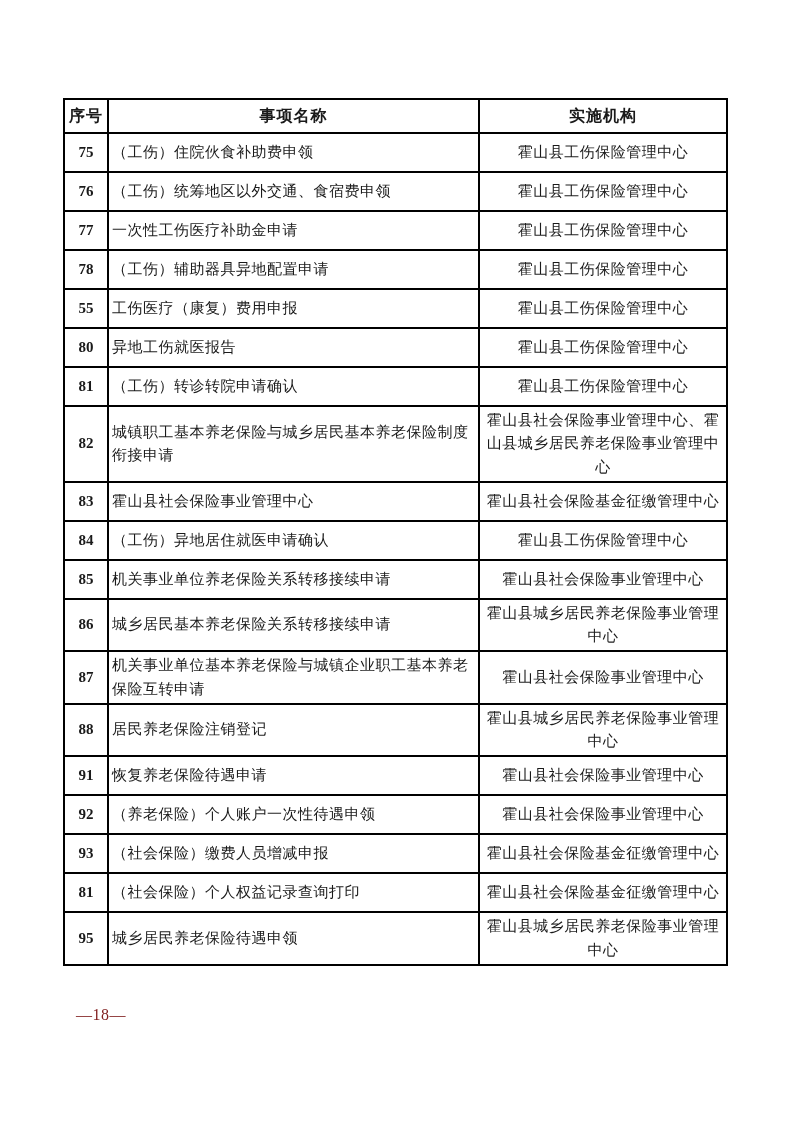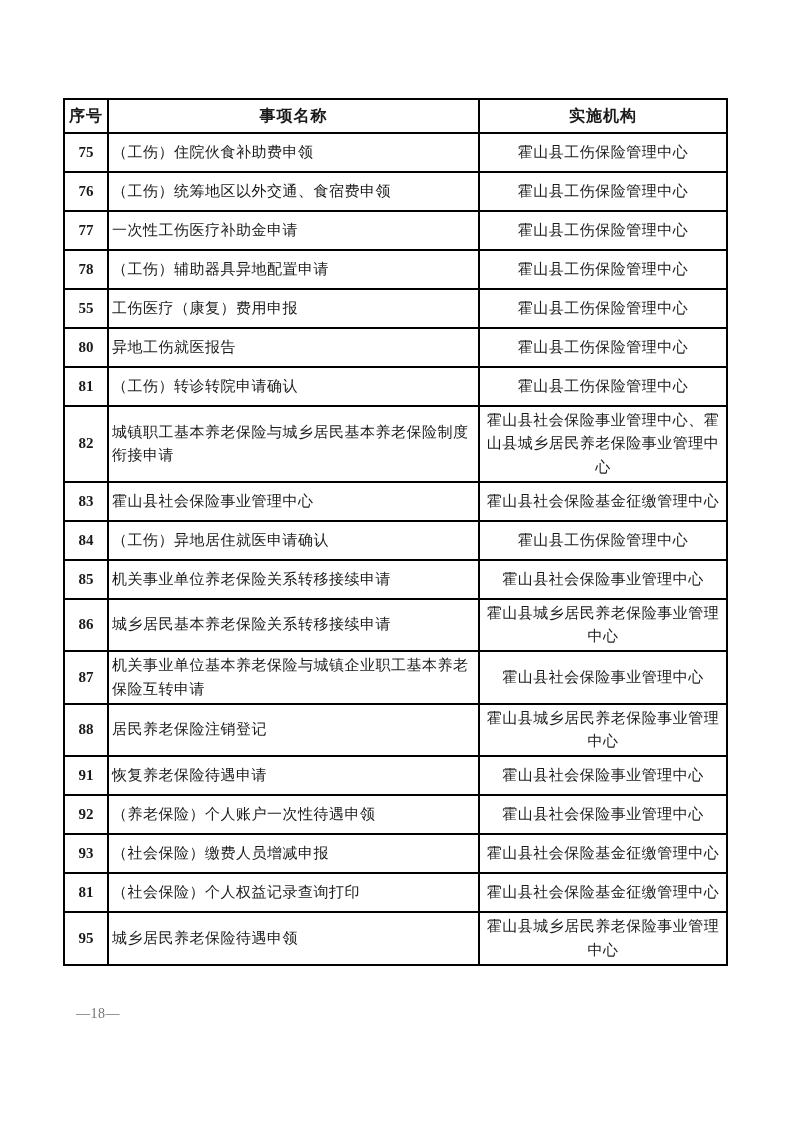--- a/index.html
+++ b/index.html
@@ -53,23 +53,23 @@
     text-align: left;
     border-radius: 11px;
   }
   td.col-agency {
     text-align: center;
   }
   .page-number {
     position: absolute;
     left: 76px;
     top: 1006px;
-    font-size: 14px;
+    font-size: 16px;
     letter-spacing: 0.5px;
-    color: #737373;
+    color: #7f1d1d;
   }
 </style>
 </head>
 <body>
 
 <table class="doc-table">
   <colgroup>
     <col class="c-no">
     <col class="c-name">
     <col class="c-agency">

